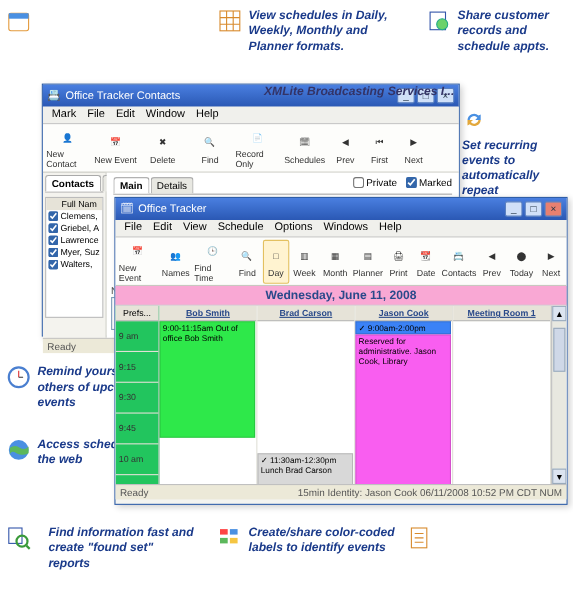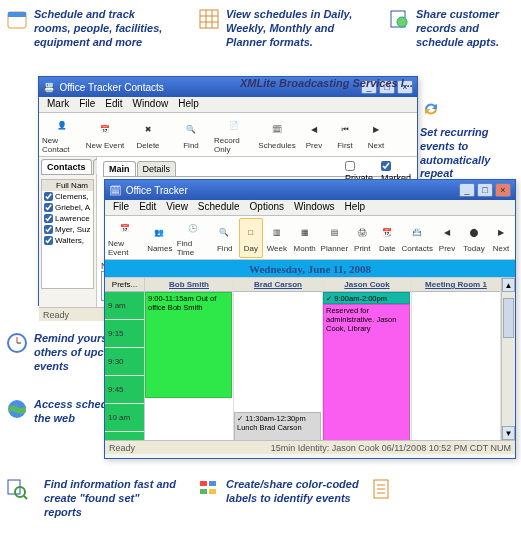--- a/index.html
+++ b/index.html
@@ -40,30 +40,30 @@
   .tab { padding:2px 5px; background:#e8e8e2; border:1px solid #aaa; border-bottom:none; margin-right:1px; border-radius:3px 3px 0 0;}
   .tab.active{ background:#fff; font-weight:bold;}
   .clist { font-size:8px; margin-top:4px; background:#fff; border:1px solid #bbb; height:110px; overflow:hidden; }
   .clist div{ display:flex; align-items:center; gap:2px; padding:1px 2px;}
   .clist input[type=checkbox]{ width:9px; height:9px; accent-color:#36a;}
   .w-contacts .rightpane{ flex:1; padding:4px 6px; background:#fff; position:relative;}
   .formrow{ display:flex; align-items:center; gap:4px; font-size:9px; margin-bottom:3px;}
   .formrow .lbl{ width:40px; text-align:right; color:#444;}
   .formrow input{ font-size:9px; border:1px solid #7f9db9; padding:1px 2px; background:#fff;}
   .chkline { position:absolute; top:4px; right:6px; display:flex; gap:8px; font-size:9px; }
-  .chkline label{ display:flex; align-items:flex-start; gap:2px;flex-direction:column;}
+  .chkline label{ display:flex; align-items:center; gap:2px;}
   .chkline input{ width:10px; height:10px; accent-color:#36a;}
   .notesbox { position:absolute; left:4px; bottom:4px; width:60px;}
   .notesbox .nl{font-size:9px; color:#444;}
   .notesbox textarea{width:55px; height:30px; border:1px solid #7f9db9; font-size:9px;}
   .btitle{ position:absolute; right:4px; top:-36px; font-style:italic; font-weight:bold; color:#336; font-size:11px;}
 
   
   .w-tracker { top:179px; left:104px; width:412px; height:280px; z-index:2; }
-  .sched-head { height:18px; background:#0ea5e9; border-bottom:1px solid #ccc; text-align:center; font-weight:bold; color:#2a4a8a; font-size:11px; display:flex; align-items:center; justify-content:center;font-family:Liberation Serif, serif;}
+  .sched-head { height:18px; background:#f9a8d4; border-bottom:1px solid #ccc; text-align:center; font-weight:bold; color:#2a4a8a; font-size:11px; display:flex; align-items:center; justify-content:center;}
   .sched-body { display:flex; height:162px; background:#fff; overflow:hidden;}
   .timecol { width:40px; border-right:1px solid #ccc; background:#22c55e;}
   .timecol .prefs{ height:14px; border-bottom:1px solid #bbb; font-size:8px; text-align:center; background:#e6e3d8; display:flex; align-items:center; justify-content:center;}
   .timecol .slot{ height:28px; border-bottom:1px solid #e2e0d6; font-size:8px; color:#333; padding-left:3px; display:flex; align-items:center;}
   .timecol .slot.noon{ background:#f8f080;}
   .cols { flex:1; display:flex;}
   .col { flex:1; border-right:1px solid #e0e0d8; position:relative;}
   .colhead { height:14px; border-bottom:1px solid #bbb; background:#e6e3d8; font-size:8px; font-weight:bold; text-align:center; display:flex; align-items:center; justify-content:center; text-decoration:underline; color:#2a4a8a;}
   .event { position:absolute; left:0; right:1px; font-size:7.5px; padding:1px 2px; overflow:hidden; border:1px solid rgba(0,0,0,.15);}
   .scrollbar{ width:14px; background:#e8e8e0; border-left:1px solid #c0c0c0; position:relative;}
@@ -73,21 +73,20 @@
 </head>
 <body>
 
 <div class="feature f-tl">
   <span class="icn">
       <svg width="22" height="22">
         <rect x="2" y="4" width="18" height="16" rx="2" fill="#fff" stroke="#e39a3c"></rect>
         <rect x="2" y="4" width="18" height="5" fill="#4a90e2"></rect>
       </svg>
     </span>
-  <span class="txt">Schedule and track rooms, people, facilities, equipment and more</span>
 </div>
 <div class="feature f-tc">
   <span class="icn">
       <svg width="22" height="22">
         <rect x="2" y="2" width="18" height="18" fill="#fff" stroke="#d88a2c"></rect>
         <line x1="8" y1="2" x2="8" y2="20" stroke="#d88a2c"></line>
         <line x1="14" y1="2" x2="14" y2="20" stroke="#d88a2c"></line>
         <line x1="2" y1="8" x2="20" y2="8" stroke="#d88a2c"></line>
         <line x1="2" y1="14" x2="20" y2="14" stroke="#d88a2c"></line>
       </svg>
@@ -413,21 +412,21 @@
       <div class="col">
         <div class="colhead">Bob Smith</div>
         <div class="event" style="top:14px;height:106px;background:#2ee84a;">9:00-11:15am Out of office Bob Smith</div>
       </div>
       <div class="col">
         <div class="colhead">Brad Carson</div>
         <div class="event" style="top:134px;height:48px;background:#d8d8d8;">✓ 11:30am-12:30pm Lunch Brad Carson</div>
       </div>
       <div class="col">
         <div class="colhead">Jason Cook</div>
-        <div class="event" style="top:14px;height:12px;background:#14b8a6;">✓ 9:00am-2:00pm</div>
+        <div class="event" style="top:14px;height:12px;background:#3b82f6;">✓ 9:00am-2:00pm</div>
         <div class="event" style="top:26px;height:160px;background:#f95ef0;">Reserved for administrative. Jason Cook, Library</div>
       </div>
       <div class="col">
         <div class="colhead">Meeting Room 1</div>
       </div>
     </div>
     <div class="scrollbar">
       <div class="sbtn" style="top:0">▲</div>
       <div class="thumb"></div>
       <div class="sbtn" style="bottom:0">▼</div>

